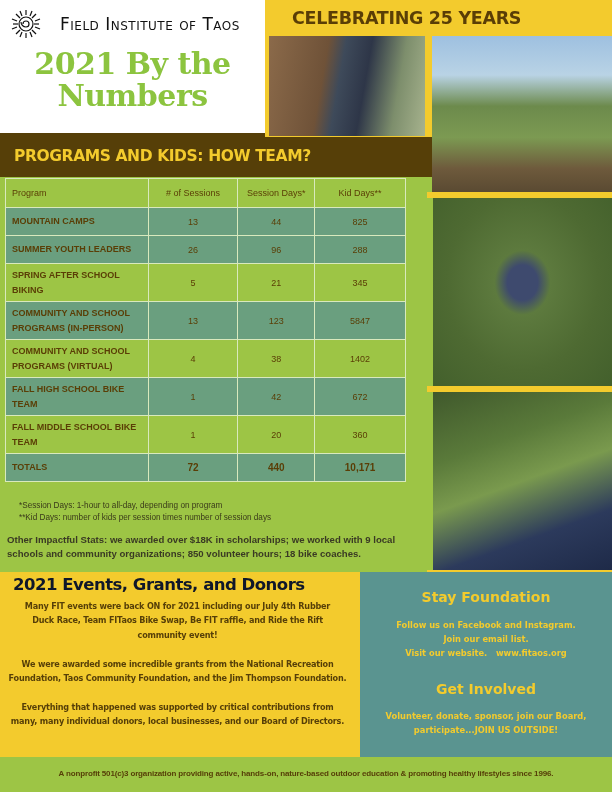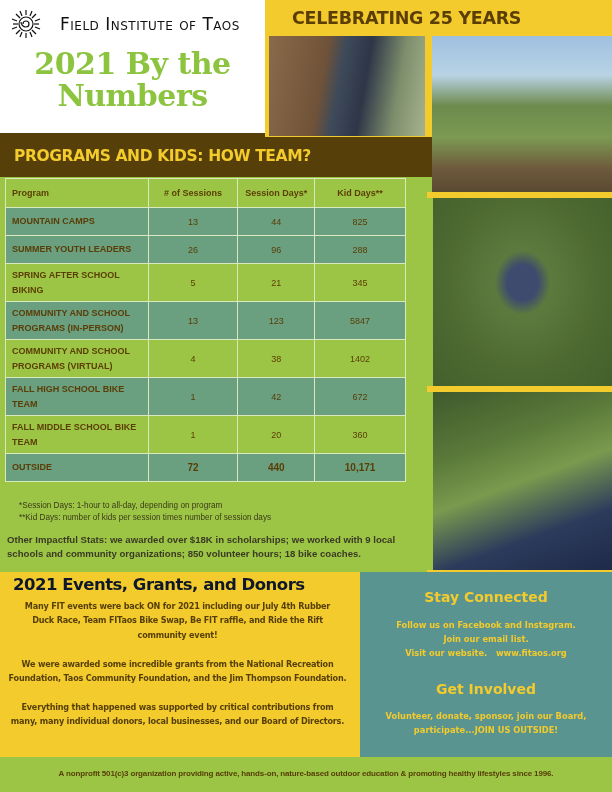--- a/index.html
+++ b/index.html
@@ -28,21 +28,21 @@
   .yellow-side1 { position: absolute; left: 427px; top: 198px; width: 6px; height: 188px; background: #9dc545; }
 
   
   .banner { position: absolute; left: 0; top: 137px; width: 432px; height: 40px; background: #563f08; }
   .banner-text { position: absolute; left: 14px; top: 10px; font-family: "DejaVu Sans", sans-serif; font-weight: bold; color: #f3cb2d; font-size: 15.5px; letter-spacing: -0.4px; }
   .hdr-divider { position: absolute; left: 0; top: 133px; width: 265px; height: 4px; background: #563f08; }
 
   
   .tbl { position: absolute; left: 5px; top: 178px; width: 401px; border-collapse: collapse; font-family: "Liberation Sans", sans-serif; }
   .tbl td, .tbl th { border: 1px solid #d9e9bd; color: #5a3e06; font-size: 9px; height: 28px; padding: 0 6px; }
-  .tbl th { background: #9dc545; font-weight: bold; text-align: center; height: 29px; }
+  .tbl th { background: #9dc545; font-weight: normal; text-align: center; height: 29px; }
   .tbl th.c0 { text-align: left; }
   .tbl td { text-align: center; }
   .tbl td.c0 { text-align: left; font-weight: bold; line-height: 15px; }
   .tbl tr.tall td { height: 38px; }
   .tbl tr.teal td { background: #6a9f7f; }
   .tbl tr.green td { background: #9dc545; }
   .tbl tr.totals td { font-weight: bold; font-size: 10px; }
   .tbl tr.totals td.c0 { font-size: 9px; }
   .col0 { width: 143px; } .col1 { width: 90px; } .col2 { width: 77px; } .col3 { width: 91px; }
 
@@ -167,21 +167,21 @@
     <td>42</td>
     <td>672</td>
   </tr>
   <tr class="green tall">
     <td class="c0">FALL MIDDLE SCHOOL BIKE TEAM</td>
     <td>1</td>
     <td>20</td>
     <td>360</td>
   </tr>
   <tr class="teal totals">
-    <td class="c0">OUTSIDE</td>
+    <td class="c0">TOTALS</td>
     <td>72</td>
     <td>440</td>
     <td>10,171</td>
   </tr>
 </tbody>
   </table>
 
 <div class="footnotes">
   <div>*Session Days: 1-hour to all-day, depending on program</div>
   <div>**Kid Days: number of kids per session times number of session days</div>
@@ -191,21 +191,21 @@
 <div class="events">
   <div class="events-title">2021 Events, Grants, and Donors</div>
   <div class="events-body">
     <p style="padding:0 16px;">Many FIT events were back ON for 2021 including our July 4th Rubber Duck Race, Team FITaos Bike Swap, Be FIT raffle, and Ride the Rift community event!</p>
     <p style="padding:0 4px;">We were awarded some incredible grants from the National Recreation Foundation, Taos Community Foundation, and the Jim Thompson Foundation.</p>
     <p style="padding:0 8px;">Everything that happened was supported by critical contributions from many, many individual donors, local businesses, and our Board of Directors.</p>
   </div>
 </div>
 
 <div class="connect">
-  <div class="connect-title">Stay Connected</div>
+  <div class="connect-title">Stay Foundation</div>
   <div class="connect-body">
     <div>Follow us on Facebook and Instagram.</div>
     <div>Join our email list.</div>
     <div>
       <span>Visit our website.</span>&nbsp;&nbsp;&nbsp;<span>www.fitaos.org</span>
     </div>
   </div>
   <div class="involved-title">Get Involved</div>
   <div class="involved-body">Volunteer, donate, sponsor, join our Board, participate...JOIN US OUTSIDE!</div>
 </div>

